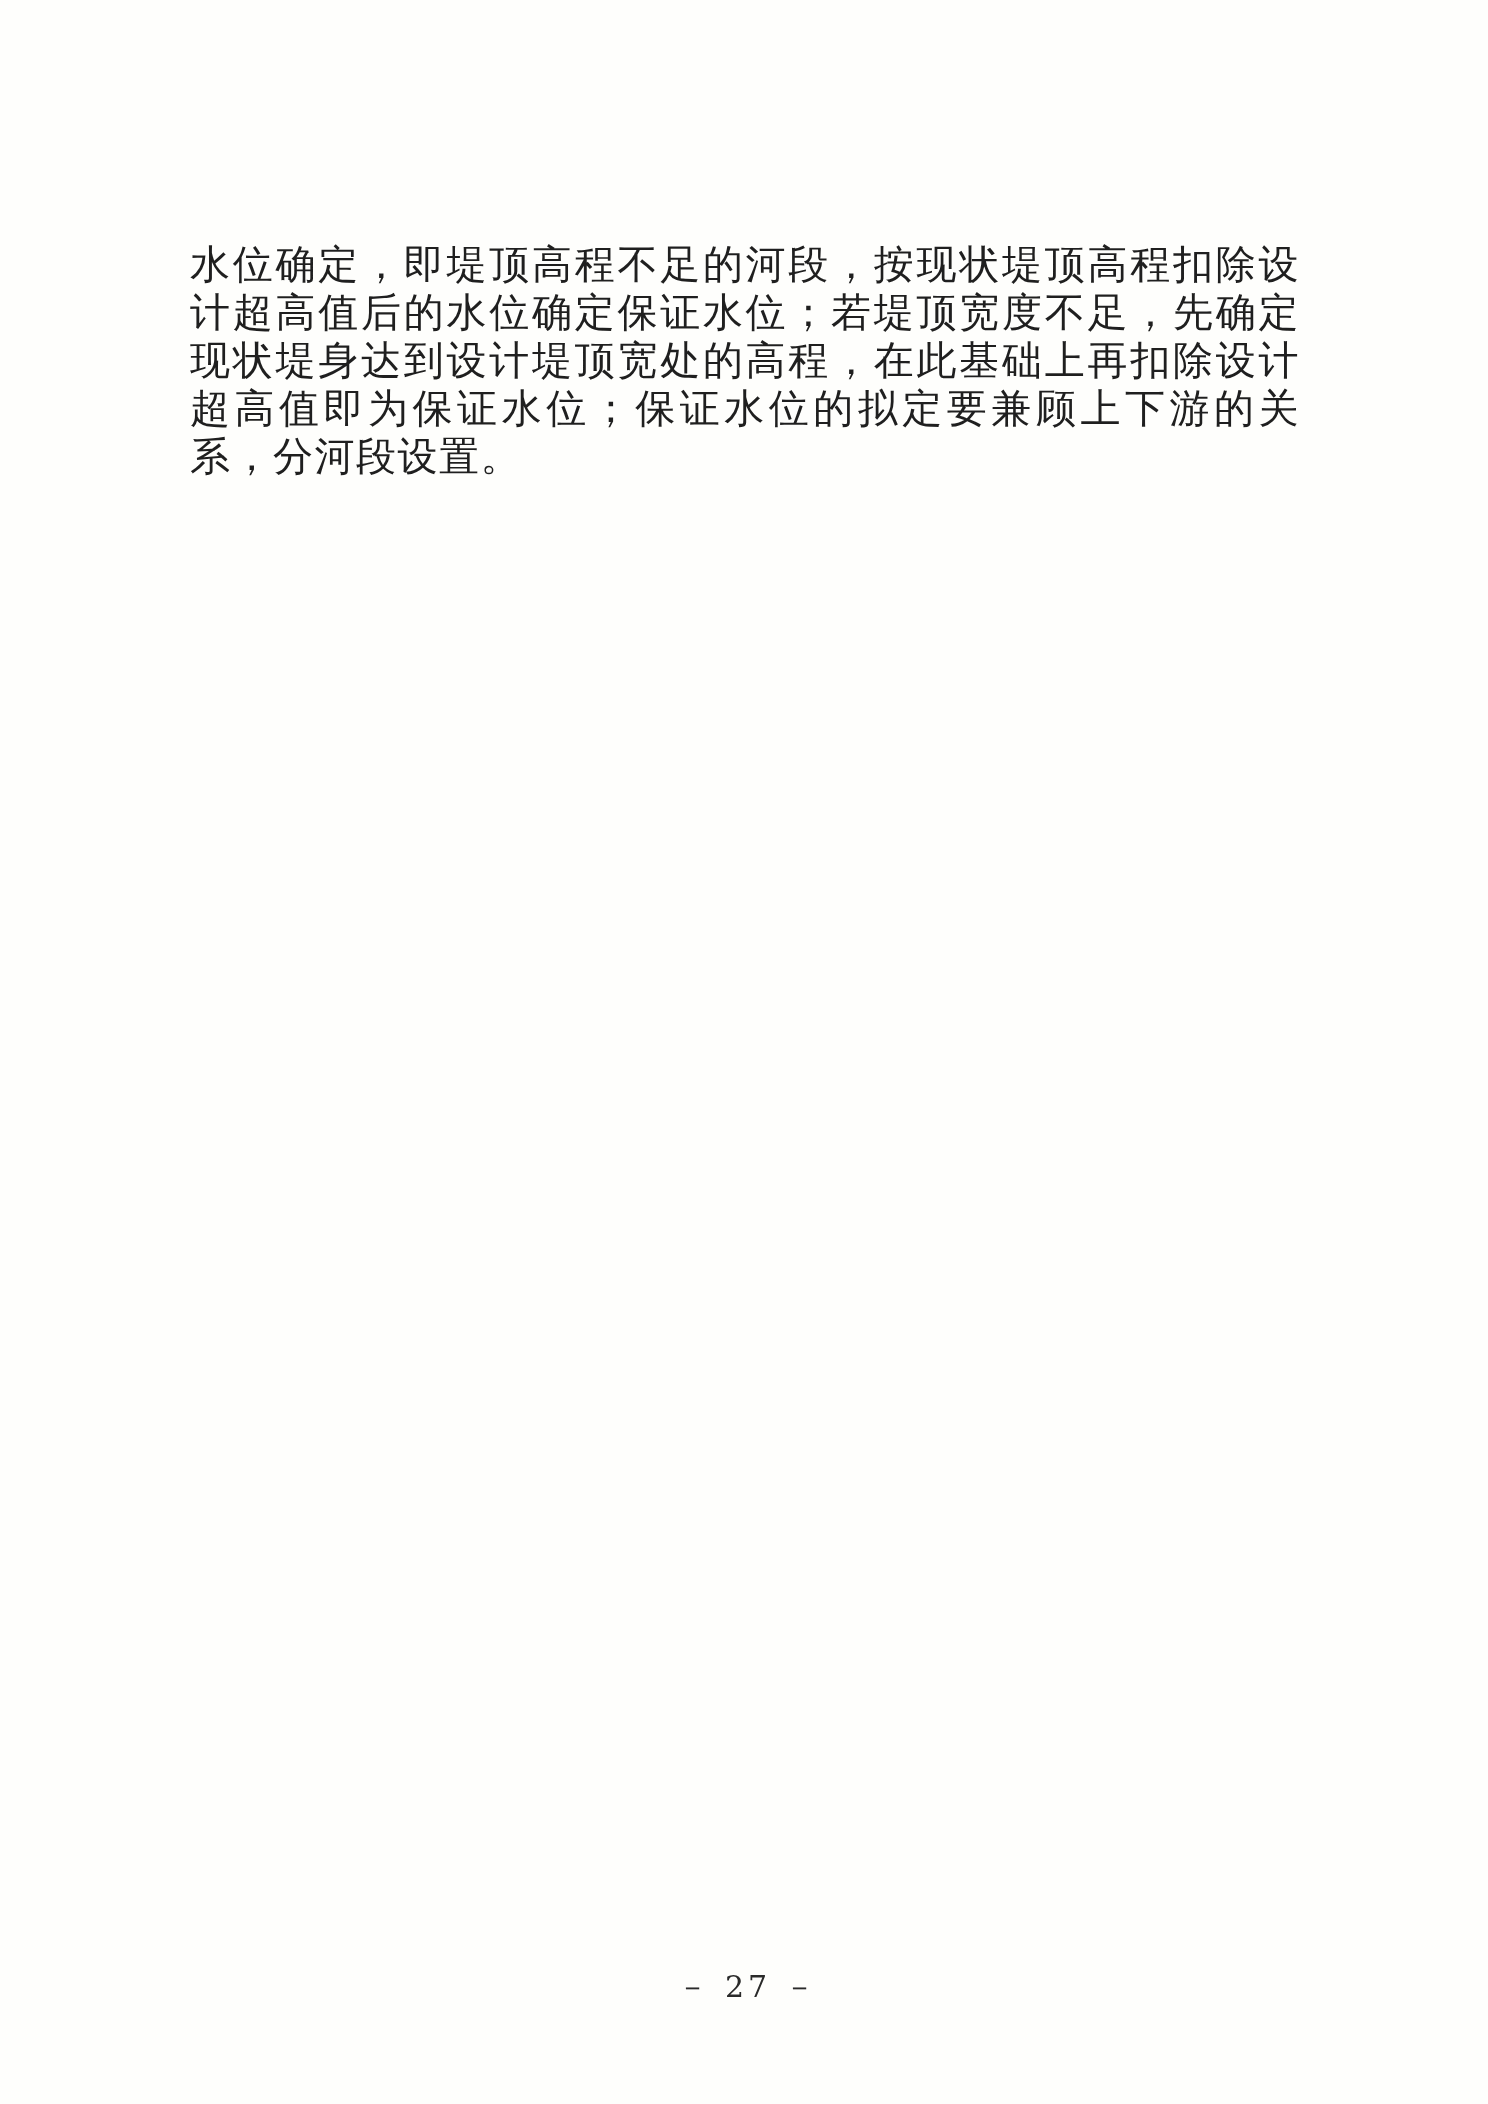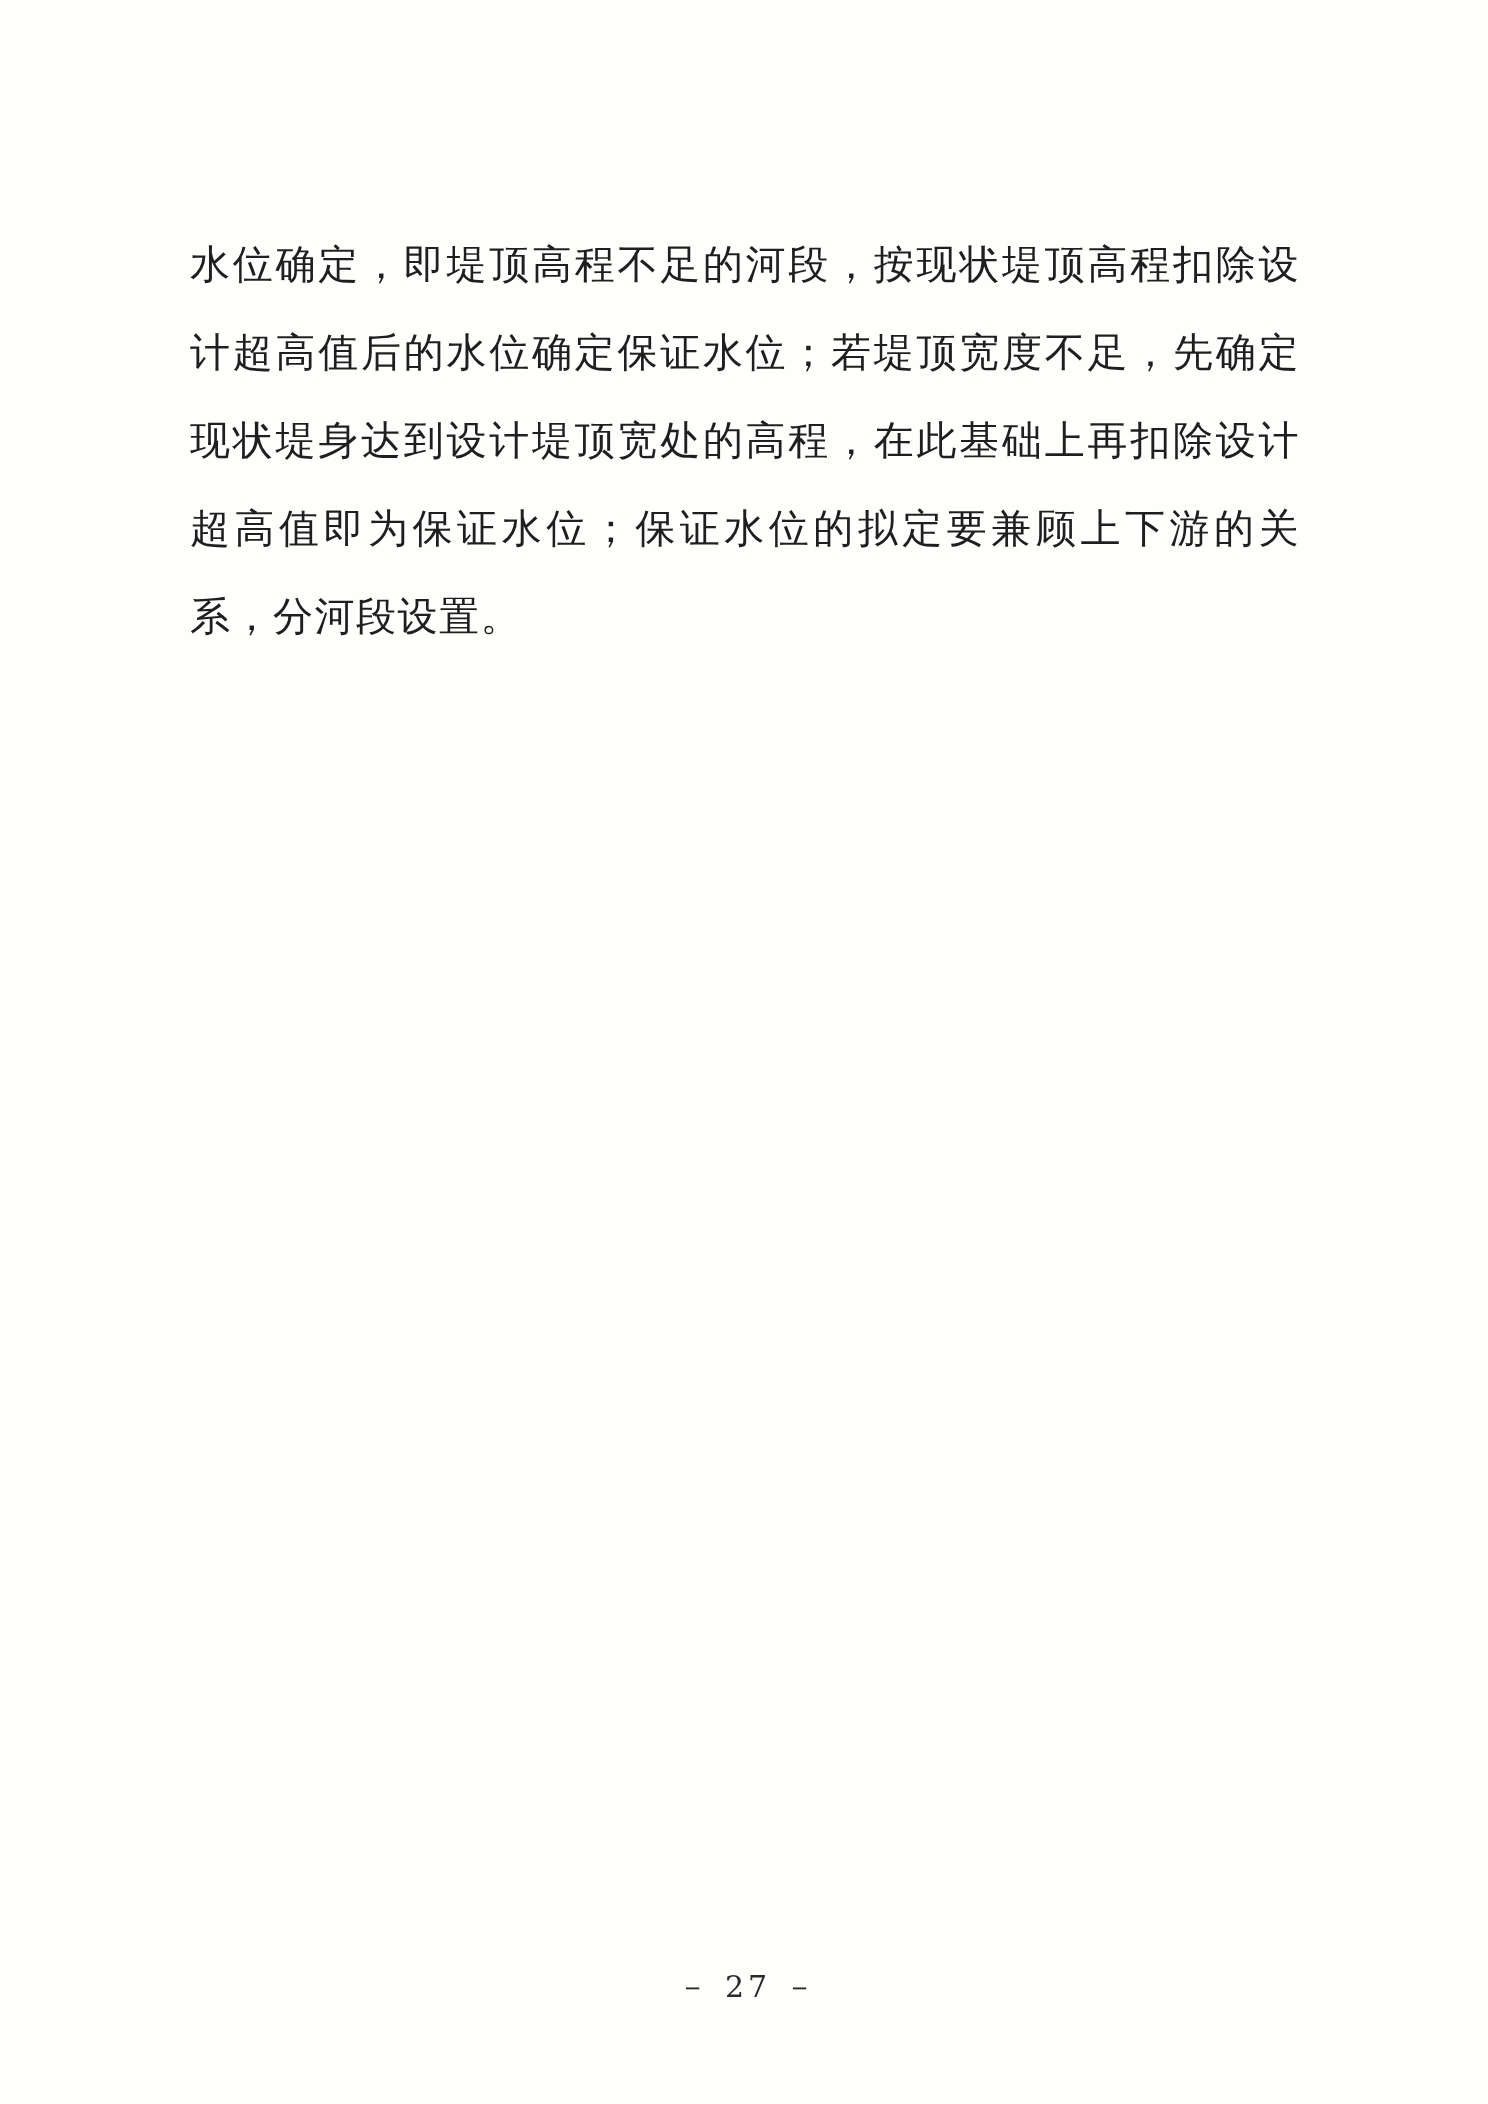--- a/index.html
+++ b/index.html
@@ -25,24 +25,24 @@
     position: absolute;
     left: 0;
     top: 0;
     right: 0;
     bottom: 0;
     background: #fefefc;
   }
   .body-text {
     position: absolute;
     left: 190px;
-    top: 180px;
+    top: 200px;
     width: 1110px;
     font-size: 40px;
-    line-height: 88px;
+    line-height: 48px;
     letter-spacing: 1.5px;
     text-align: justify;
     text-justify: inter-ideograph;
     text-indent: 0;
     color: #1f1f1f;
     font-family: "DejaVu Serif", "Liberation Serif", serif;
     font-weight: 400;
   }
   .footer {
     position: absolute;

